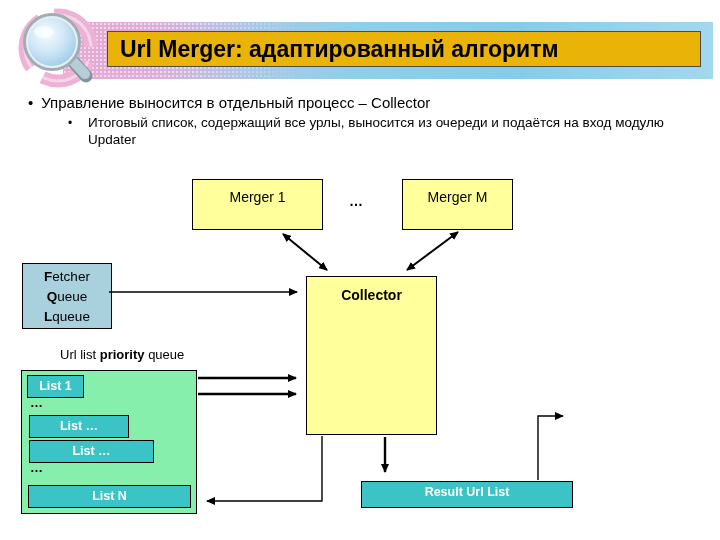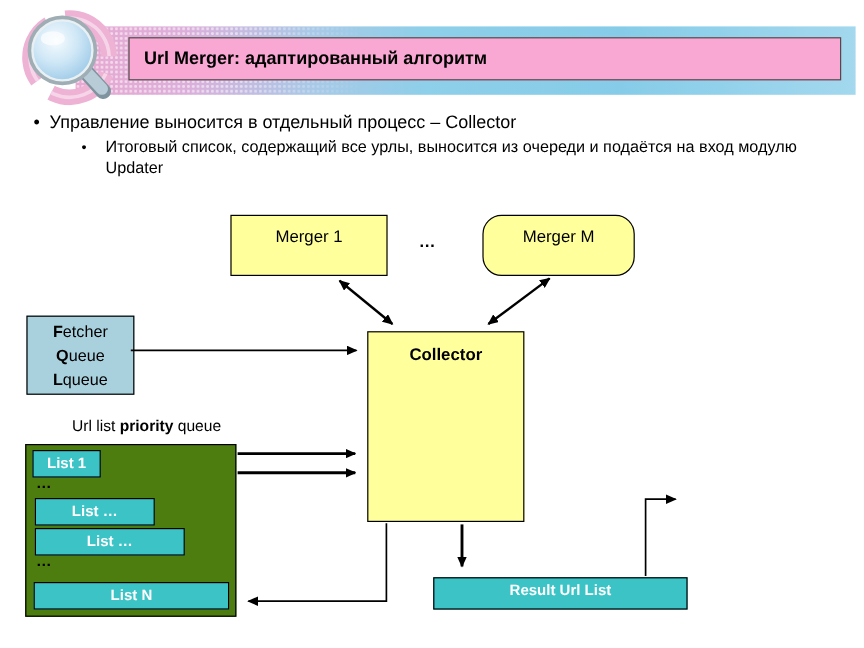--- a/index.html
+++ b/index.html
@@ -14,51 +14,51 @@
   }
   .header-dots{
     position:absolute;left:0;top:0;width:240px;height:57px;
     background-image:radial-gradient(rgba(255,255,255,.55) 1px, transparent 1.4px);
     background-size:4px 4px;
     -webkit-mask-image:linear-gradient(to right,#000 55%,transparent 100%);
     mask-image:linear-gradient(to right,#000 55%,transparent 100%);
   }
   .title-box{
     position:absolute;left:107px;top:31px;width:580px;height:34px;
-    background:#f9a8d4;border:1px solid #4c4c4c;
-    font-size:15px;font-weight:bold;line-height:34px;padding-left:12px;
+    background:#eab308;border:1px solid #4c4c4c;
+    font-size:23px;font-weight:bold;line-height:34px;padding-left:12px;
     white-space:nowrap;
   }
   .logo{position:absolute;left:6px;top:4px;width:104px;height:84px;}
   
   .bullet1{
     position:absolute;left:28px;top:93px;font-size:15px;line-height:19px;
   }
   .bullet1::before{content:"\2022";margin-right:8px;}
   .bullet2{
     position:absolute;left:66px;top:115px;width:604px;
     font-size:13.5px;line-height:16.5px;padding-left:22px;
   }
   .bullet2::before{content:"\2022";position:absolute;left:2px;top:0;font-size:12px;}
   
   .dbox{position:absolute;border:1px solid #000;box-sizing:border-box;text-align:center;}
   .yellow{background:#ffff9c;}
   .teal{background:#3cc3c6;color:#fff;font-weight:bold;}
   .box-merger1{left:192px;top:179px;width:131px;height:51px;font-size:14px;padding-top:9px;}
-  .box-mergerM{left:402px;top:179px;width:127px;height:51px;font-size:14px;padding-top:9px;border-radius:16px;}
+  .box-mergerM{left:402px;top:179px;width:111px;height:51px;font-size:14px;padding-top:9px;}
   .merger-dots{position:absolute;left:342px;top:193px;width:28px;font-size:14px;font-weight:bold;text-align:center;}
   .box-fetcher{
     left:22px;top:263px;width:90px;height:66px;background:#a9d0dd;
     font-size:13.5px;line-height:20px;padding-top:3px;
   }
   .box-collector{left:306px;top:276px;width:131px;height:159px;font-size:14px;padding-top:10px;font-weight:bold;}
   .box-updater{left:572px;top:388px;width:131px;height:52px;font-size:14px;padding-top:9px;}
   .box-result{left:361px;top:481px;width:212px;height:27px;font-size:12.5px;line-height:21px;}
   .queue-title{position:absolute;left:28px;top:347px;font-size:13px;margin-left:32px;}
-  .queue-container{left:21px;top:370px;width:176px;height:144px;background:#4d7c0f;}
+  .queue-container{left:21px;top:370px;width:176px;height:144px;background:#86efac;}
   .qitem{position:absolute;border:1px solid #000;box-sizing:border-box;background:#3cc3c6;
          color:#fff;font-weight:bold;font-size:12.5px;line-height:21px;text-align:center;}
   .q-list1{left:5px;top:4px;width:57px;height:23px;}
   .q-dots1{position:absolute;left:8px;top:24px;font-size:13px;font-weight:bold;color:#000;}
   .q-listA{left:7px;top:44px;width:100px;height:23px;}
   .q-listB{left:7px;top:69px;width:125px;height:23px;}
   .q-dots2{position:absolute;left:8px;top:89px;font-size:13px;font-weight:bold;color:#000;}
   .q-listN{left:6px;top:114px;width:163px;height:23px;}
   
   .arrows{position:absolute;left:0;top:0;width:720px;height:540px;pointer-events:none;}

